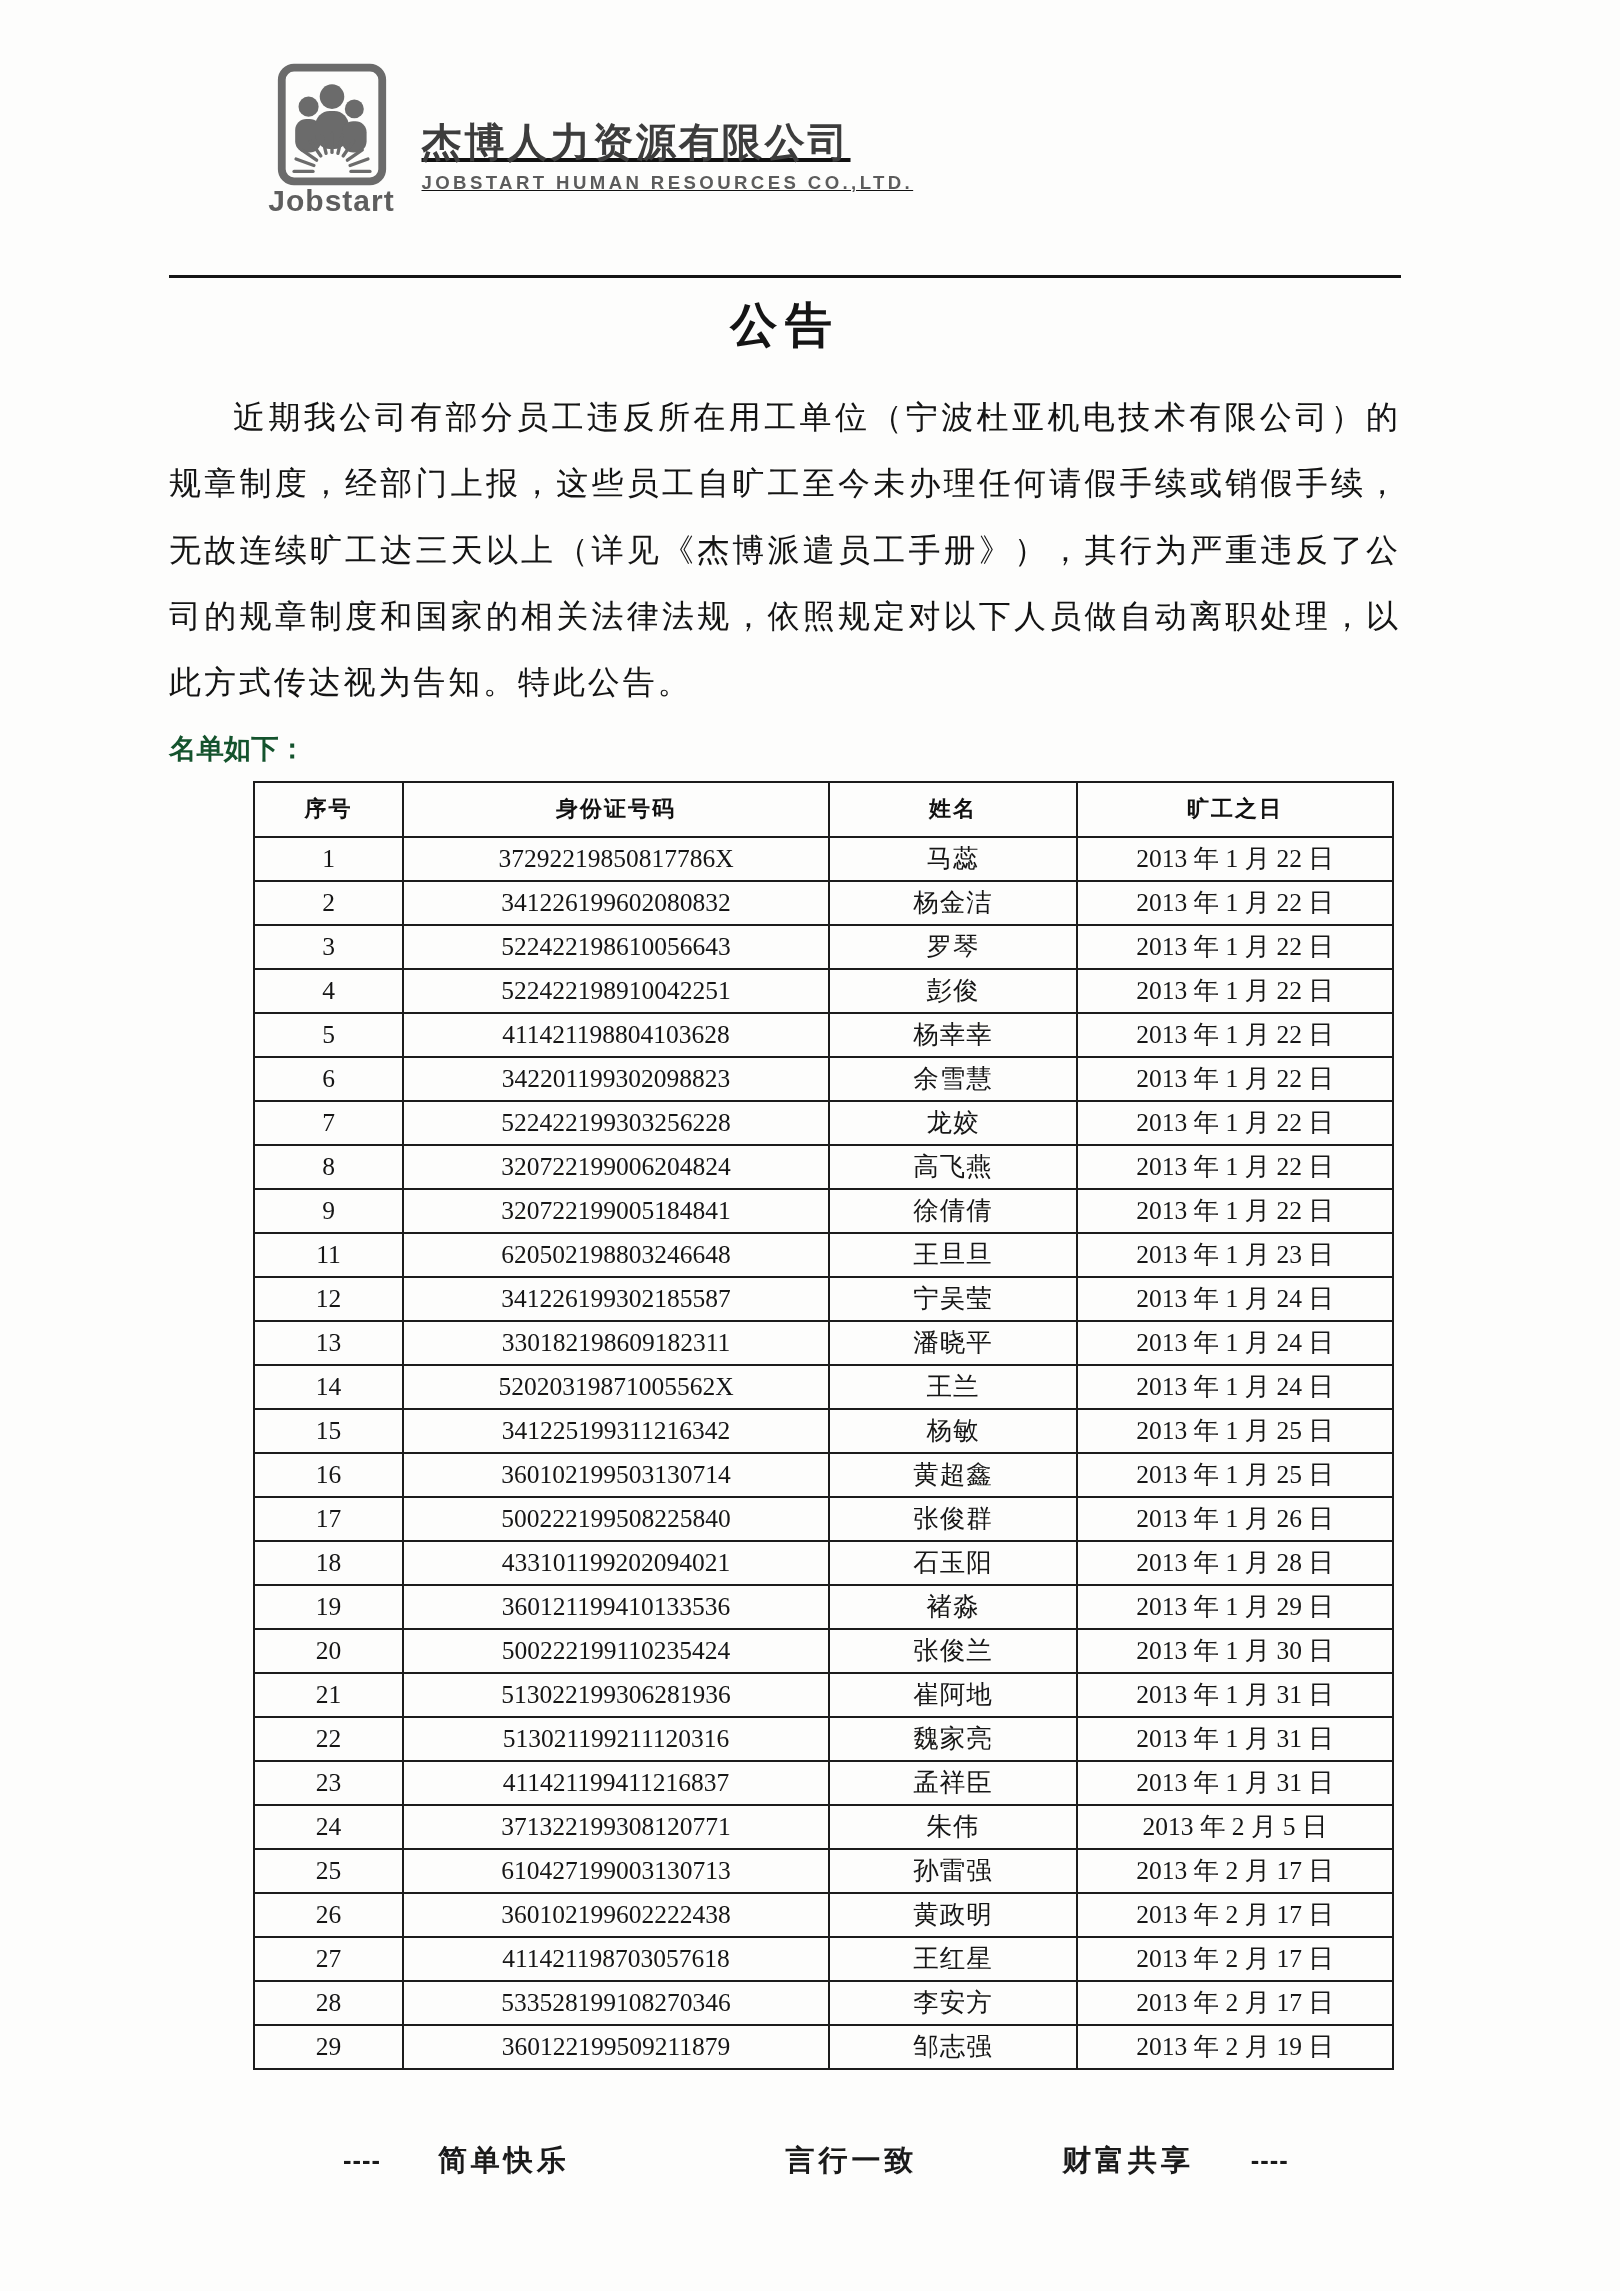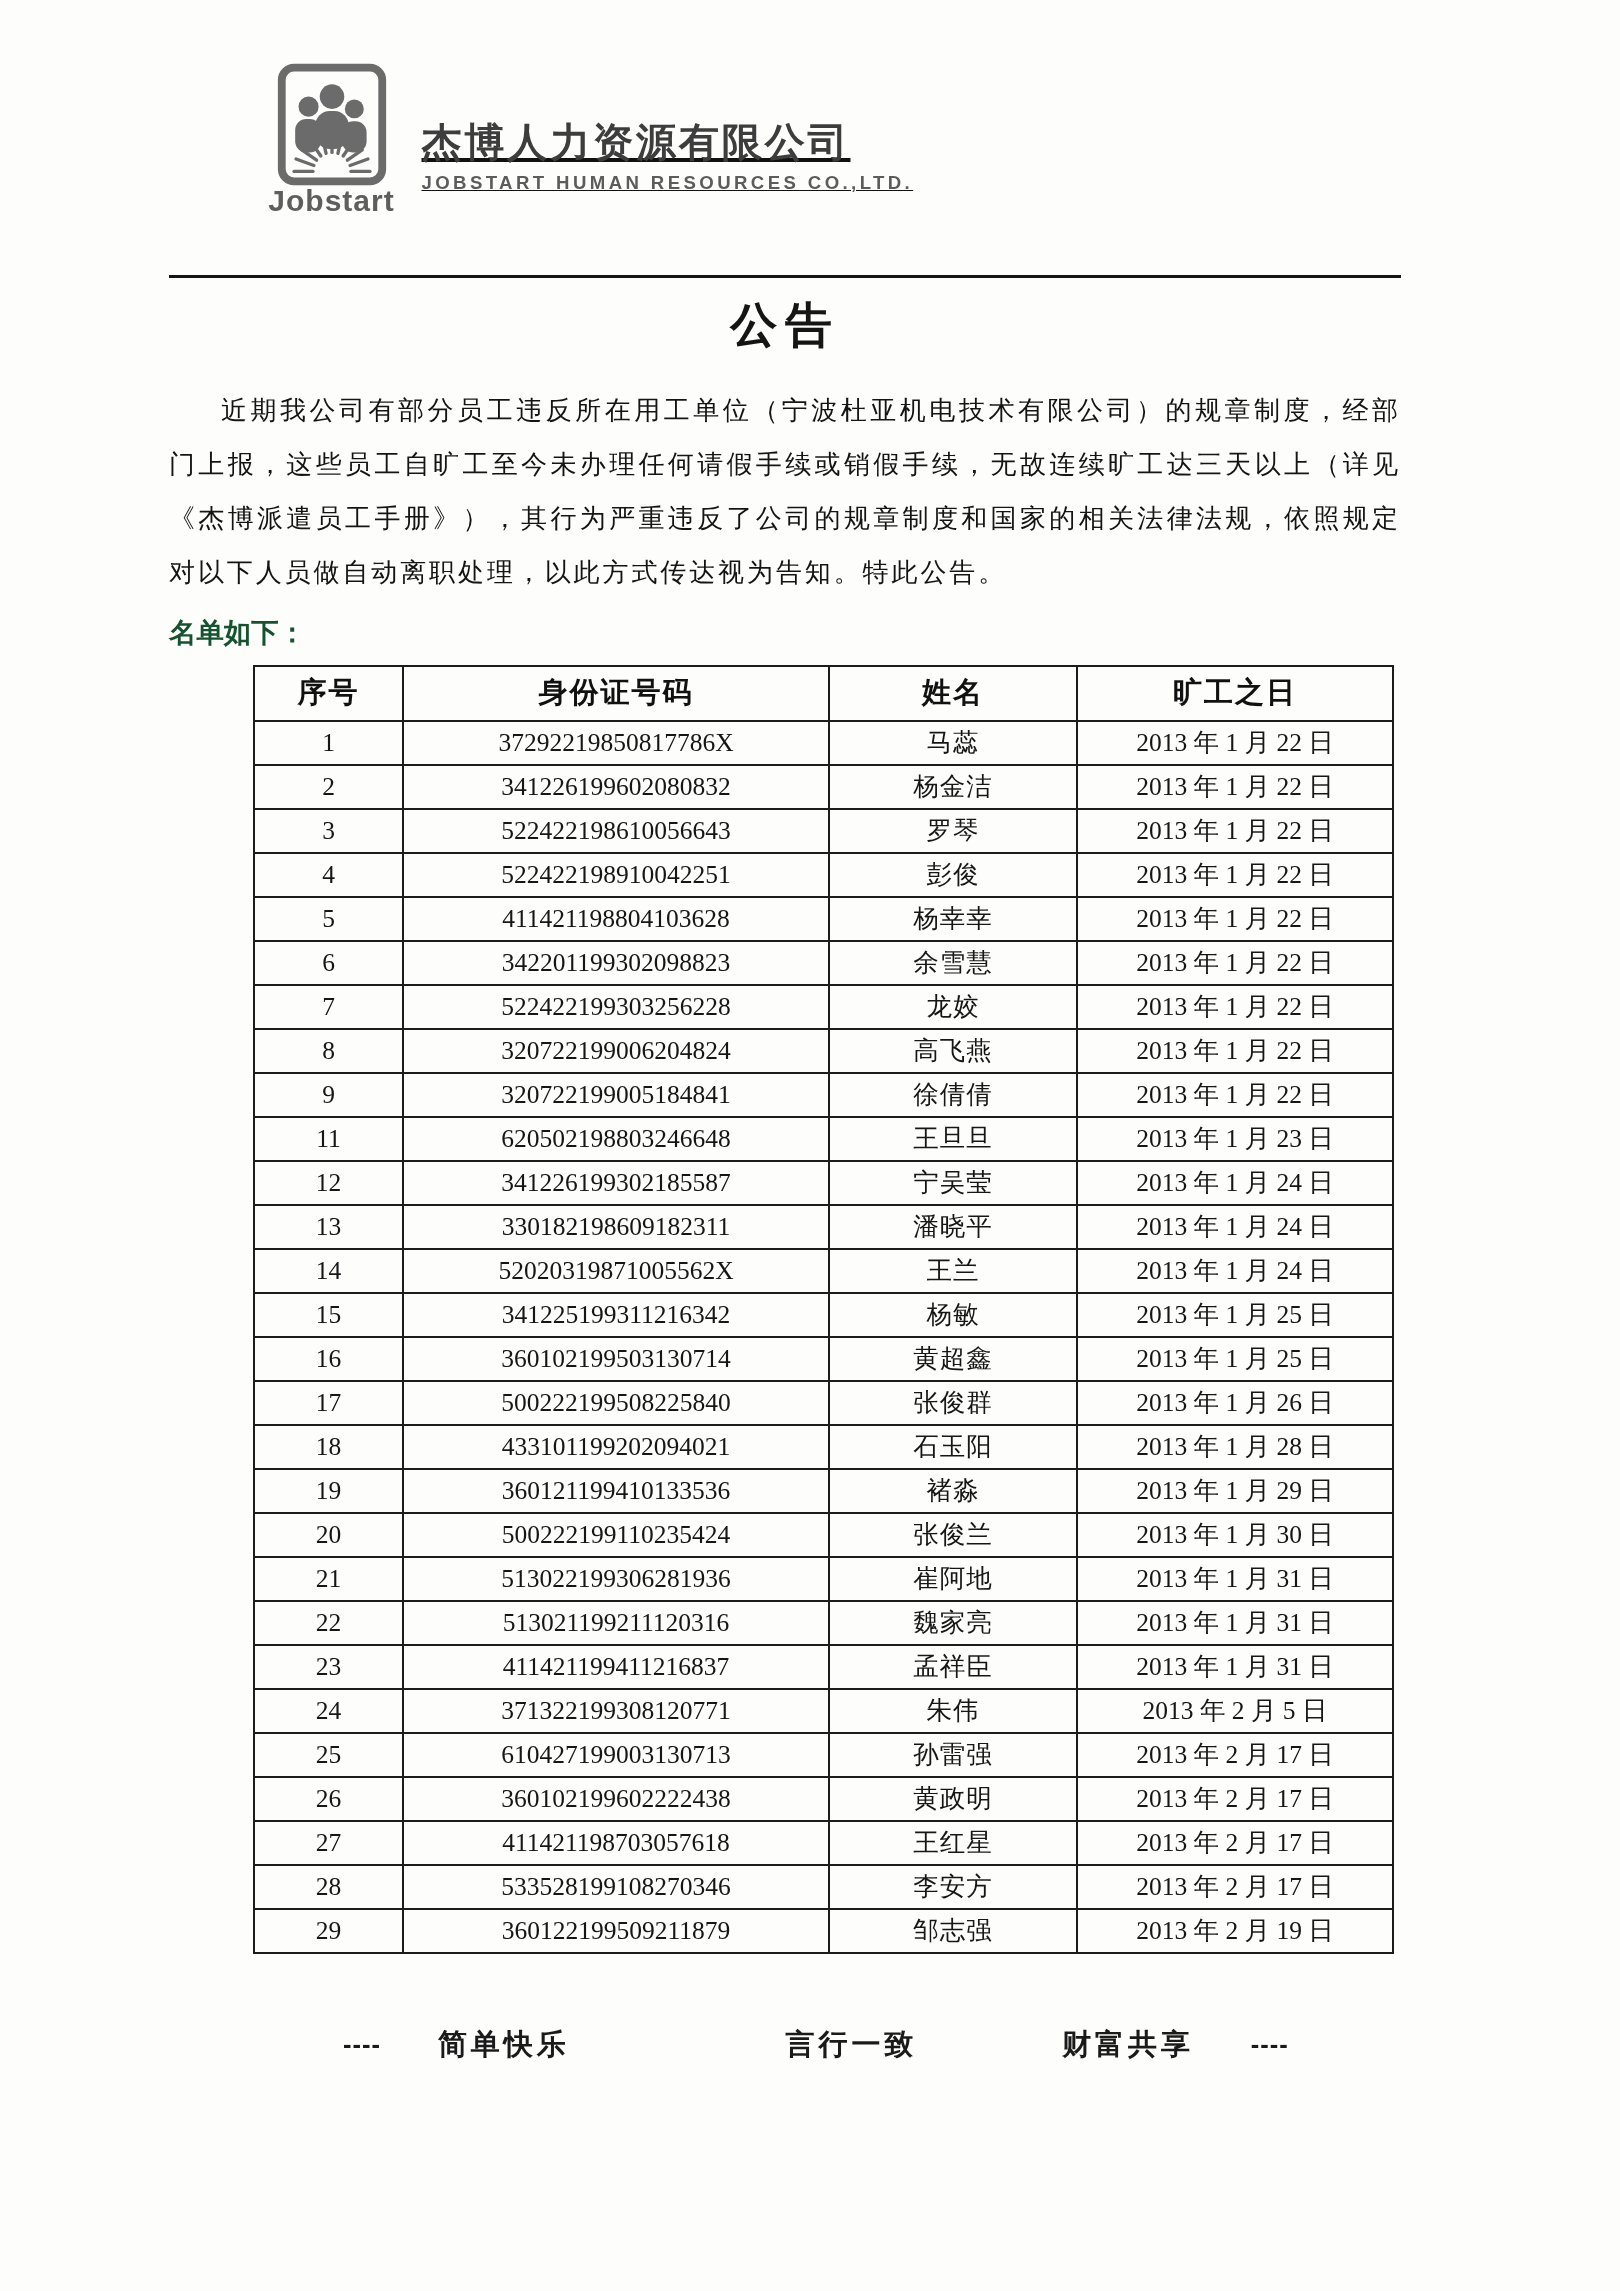--- a/index.html
+++ b/index.html
@@ -40,21 +40,21 @@
   
   .rule { border: none; border-top: 3.9px solid #151515; margin-top: 54px; }
   .doc-title {
     text-align: center; font-size: 47px; font-weight: bold;
     letter-spacing: 7.8px; margin-top: 15.7px; color: #151515;
   }
 
   
   .body-text {
     margin-top: 27.4px;
-    font-size: 26px; letter-spacing: 2.9px;
+    font-size: 32px; letter-spacing: 2.9px;
     line-height: 2.07;
     text-align: justify;
     text-indent: 2em;
     color: #141414;
   }
   .list-label {
     margin-top: 15.7px;
     font-family: "Liberation Sans", "DejaVu Sans", sans-serif;
     font-weight: bold; font-size: 27.4px; color: #14532d;
   }
@@ -68,21 +68,21 @@
   }
   table.roster col.c-serial { width: 149px; }
   table.roster col.c-id     { width: 426px; }
   table.roster col.c-name   { width: 248px; }
   table.roster col.c-date   { width: 316px; }
   table.roster th, table.roster td {
     border: 2px solid #1c1c1c;
     text-align: center; vertical-align: middle;
     overflow: hidden; white-space: nowrap;
   }
-  table.roster th { height: 55px; font-size: 29px; font-weight: bold; letter-spacing: 2px; }
+  table.roster th { height: 55px; font-size: 22px; font-weight: bold; letter-spacing: 2px; }
   table.roster td { height: 44px; font-size: 25.5px; color: #161616; }
   table.roster td[data-name="cell-name"] { letter-spacing: 1px; border-radius: 9px; }
 
   
   .slogans {
     display: flex; align-items: center;
     margin-top: 71px;
     font-family: "Liberation Sans", "DejaVu Sans", sans-serif;
     font-weight: bold; font-size: 29px; color: #1a1a1a;
   }

